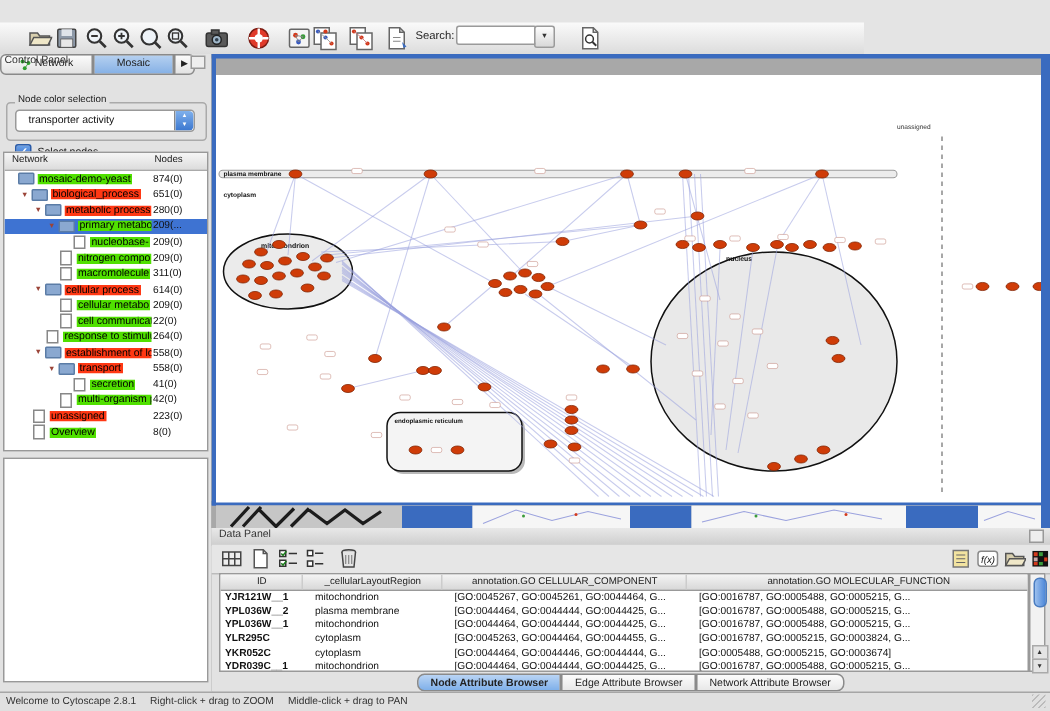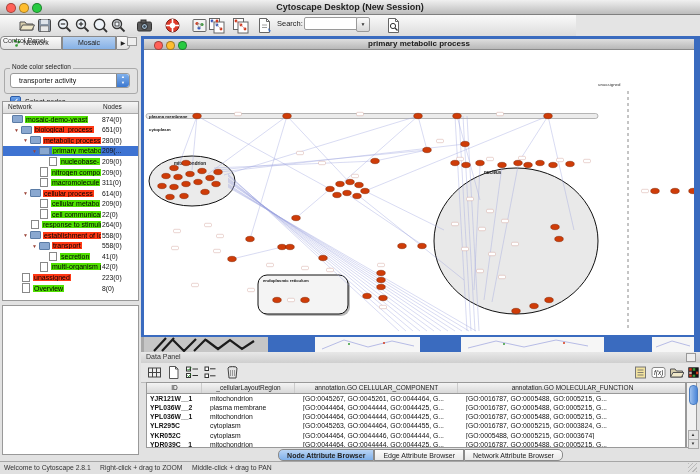--- a/index.html
+++ b/index.html
@@ -79,26 +79,20 @@
   
   #statusbar{left:0;top:461px;width:700px;height:13px;background:#e0e0e0;border-top:1px solid #a6a6a6;}
   .st{position:absolute;top:2px;font-size:6.8px;color:#333;}
   #grip{left:688px;top:463px;width:9px;height:9px;background:repeating-linear-gradient(135deg,#bbb 0 1px,transparent 1px 3px);}
 </style>
 </head>
 <body>
 
 <div id="app">
 
-  <div id="titlebar" class="abs">
-    <div class="tl" style="left:6px;background:#ff6158;"></div>
-    <div class="tl" style="left:19px;background:#ffbd2e;"></div>
-    <div class="tl" style="left:32px;background:#28ca41;"></div>
-    <div id="title">Cytoscape Desktop (New Session)</div>
-  </div>
 
   <div id="toolbar" class="abs">
     <svg class="tbi" style="left:18px" viewBox="0 0 17 17">
         <path d="M2 13 V5 h5 l1.5 2 H15 v6 z" fill="#d8cfae" stroke="#555" stroke-width="1"></path>
         <path d="M2 13 l2.5-5 H16.5 L14 13 z" fill="#efe7c8" stroke="#555" stroke-width="1"></path>
       </svg>
     <svg class="tbi" style="left:36px" viewBox="0 0 17 17">
         <rect x="2.5" y="2.5" width="12" height="12" rx="1" fill="#8d99a8" stroke="#444"></rect>
         <rect x="5" y="2.5" width="7" height="4.5" fill="#dfe4ea"></rect>
         <rect x="4.5" y="9" width="8" height="5.5" fill="#e8e8e8" stroke="#555" stroke-width=".5"></rect>
@@ -333,26 +327,20 @@
         </div>
     </div>
     <div id="birdseye" class="abs"></div>
   </div>
 
   <div id="desktop" class="abs">
     <div class="winborder" style="left:0;top:0;width:559px;height:3px;"></div>
     <div class="winborder" style="left:0;top:0;width:3px;height:301px;"></div>
     <div class="winborder" style="left:553px;top:0;width:6px;height:316px;"></div>
     <div class="winborder" style="left:0;top:298px;width:553px;height:3px;"></div>
-    <div id="iwtitle" class="abs">
-      <div class="tl" style="left:10px;background:#ff6158;"></div>
-      <div class="tl" style="left:22px;background:#ffbd2e;"></div>
-      <div class="tl" style="left:34px;background:#28ca41;"></div>
-      <div id="iw-text">primary metabolic process</div>
-    </div>
     <div id="canvas" class="abs">
       <svg id="net-svg" width="550" height="285" viewBox="0 0 550 285" style="font-family:inherit;">
         <g id="g-comp">
           <rect x="2" y="63.5" width="452" height="5" rx="2.5" fill="#ececec" stroke="#9a9a9a" stroke-width="0.7"></rect>
           <ellipse cx="48" cy="131" rx="43" ry="25" fill="#ebebeb" stroke="#111" stroke-width="1"></ellipse>
           <ellipse cx="372" cy="191" rx="82" ry="73" fill="#e9e9e9" stroke="#111" stroke-width="1"></ellipse>
           <rect x="116" y="227" width="90" height="39" rx="9" fill="#b9b9b9"></rect>
           <rect x="114" y="225" width="90" height="39" rx="9" fill="#f4f4f4" stroke="#111" stroke-width="1"></rect>
           <line x1="484" y1="41" x2="484" y2="281" stroke="#8a8a8a" stroke-width="1" stroke-dasharray="3,3"></line>
           <text x="5" y="67.5" font-size="4.4" font-weight="bold" fill="#111">plasma membrane</text>

